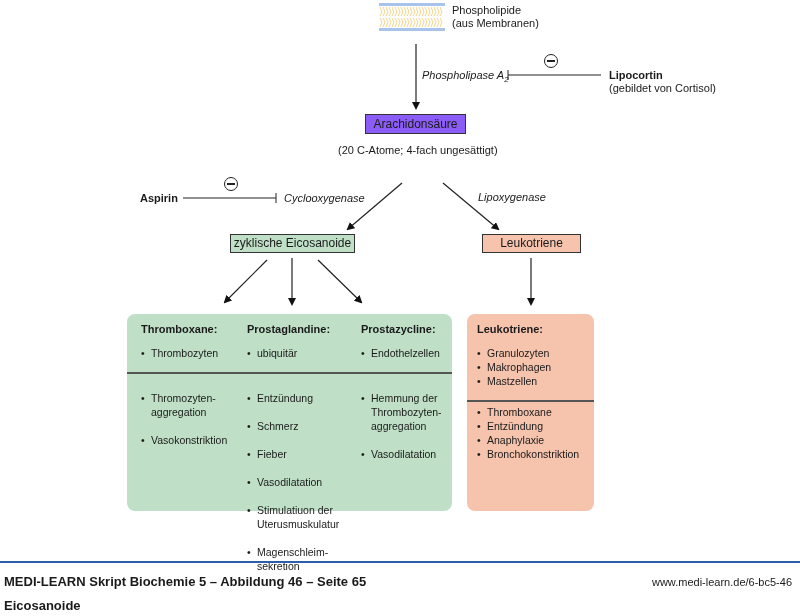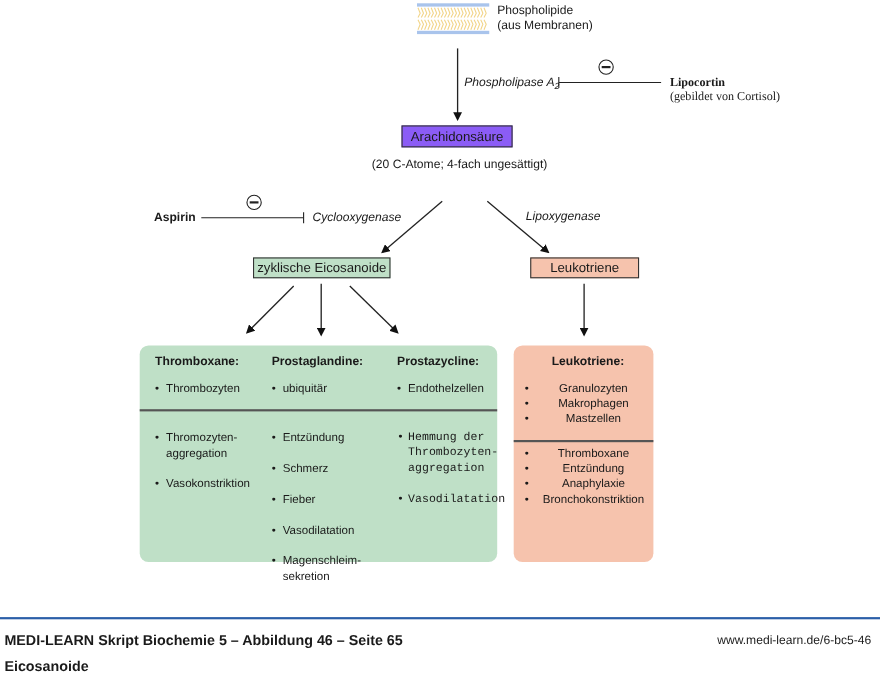--- a/index.html
+++ b/index.html
@@ -58,21 +58,21 @@
   <line x1="267" y1="260" x2="225" y2="302" stroke="#222" stroke-width="1.2" marker-end="url(#ah)"></line>
   <line x1="292" y1="258" x2="292" y2="304" stroke="#222" stroke-width="1.2" marker-end="url(#ah)"></line>
   <line x1="318" y1="260" x2="361" y2="302" stroke="#222" stroke-width="1.2" marker-end="url(#ah)"></line>
   <line x1="531" y1="258" x2="531" y2="304" stroke="#222" stroke-width="1.2" marker-end="url(#ah)"></line>
 </svg>
 
 <div class="abs txt italic" style="left:422px; top:69px;">
   <span>Phospholipase A</span><sub style="font-size:8px;">2</sub>
 </div>
 <div class="minus" style="left:544px; top:54px;"></div>
-<div class="abs txt" style="left:609px; top:69px;font-family:Liberation Serif, serif;">
+<div class="abs txt" style="left:609px; top:69px;">
   <div class="bold">Lipocortin</div>
   <div>(gebildet von Cortisol)</div>
 </div>
 
 <div class="box-small" style="left:365px; top:114px; width:101px; height:20px; line-height:18px; background:#8b5cf6;">
   <span>Arachidonsäure</span>
 </div>
 <div class="abs txt" style="left:338px; top:144px;">(20 C-Atome; 4-fach ungesättigt)</div>
 
 <div class="abs txt bold" style="left:140px; top:192px;">Aspirin</div>
@@ -105,41 +105,43 @@
 <div class="col" style="left:247px; top:322px; width:110px;">
   <div class="h">Prostaglandine:</div>
   <ul>
     <li>ubiquitär</li>
   </ul>
   <ul style="margin-top:17px; white-space:pre-line;">
     <li>Entzündung</li>
     <li>Schmerz</li>
     <li>Fieber</li>
     <li>Vasodilatation</li>
+    <li>Stimulatiuon der
+Uterusmuskulatur</li>
     <li>Magenschleim-
 sekretion</li>
   </ul>
 </div>
 
 <div class="col" style="left:361px; top:322px; width:90px;">
   <div class="h">Prostazycline:</div>
   <ul>
     <li>Endothelzellen</li>
   </ul>
-  <ul style="margin-top:17px; white-space:pre-line;font-family:Liberation Mono, monospace;">
+  <ul style="margin-top:17px; white-space:pre-line;">
     <li>Hemmung der
 Thrombozyten-
 aggregation</li>
     <li>Vasodilatation</li>
   </ul>
 </div>
 
 <div class="panel" style="left:467px; top:314px; width:127px; height:197px; background:#f6c3ad;"></div>
 <div class="divider" style="left:467px; top:400px; width:127px;"></div>
-<div class="col" style="left:477px; top:322px; width:115px;text-align:center;">
+<div class="col" style="left:477px; top:322px; width:115px;">
   <div class="h">Leukotriene:</div>
   <ul>
     <li>Granulozyten</li>
     <li>Makrophagen</li>
     <li>Mastzellen</li>
   </ul>
   <ul style="margin-top:17px;">
     <li>Thromboxane</li>
     <li>Entzündung</li>
     <li>Anaphylaxie</li>

